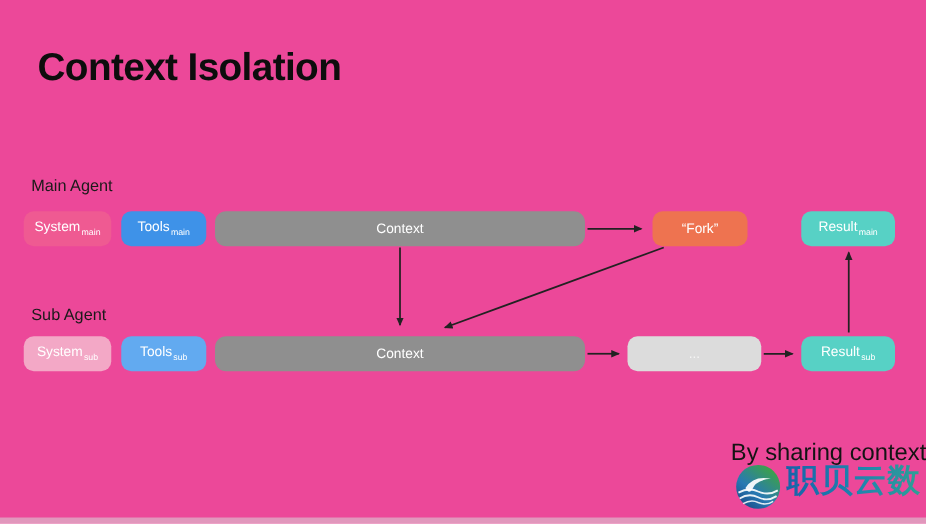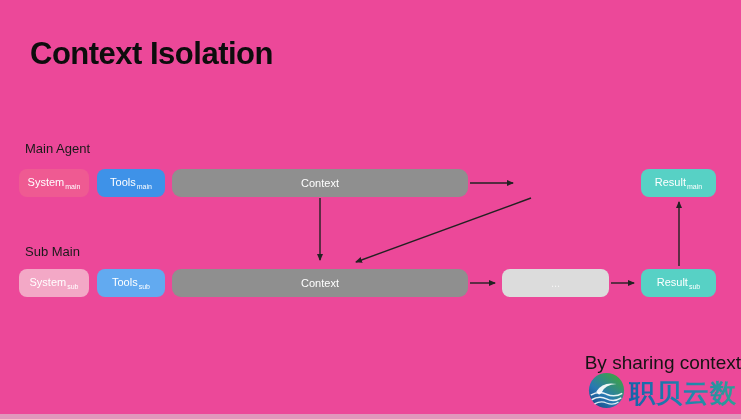--- a/index.html
+++ b/index.html
@@ -32,21 +32,21 @@
   .b-tools-sub{left:97px;top:269px;width:68px;background:#62aaf0;}
   .b-context-sub{left:172px;top:269px;width:296px;background:#8f8f8f;border-radius:9px;}
   .b-placeholder{left:502px;top:269px;width:107px;background:#dcdcdc;color:#f5f5f5;}
   .b-result-sub{left:641px;top:269px;width:75px;background:#57d1c5;}
   #arrows{position:absolute;left:0;top:0;width:741px;height:419px;pointer-events:none;}
   .caption{
     position:absolute;left:0;top:352px;width:741px;text-align:right;
     font-size:19px;color:#141414;
   }
   .watermark{
-    position:absolute;right:4px;bottom:6px;display:flex;align-items:center;gap:4px;
+    position:absolute;right:4px;bottom:6px;display:flex;gap:4px;
   }
   .wm-text{
     font-size:26px;font-weight:bold;
     background:linear-gradient(90deg,#1763aa 0%,#1f85ad 55%,#2f9f95 100%);
     -webkit-background-clip:text;background-clip:text;
     -webkit-text-fill-color:transparent;color:#1763aa;
     letter-spacing:1px;line-height:1;
   }
   .bottom-strip{
     position:absolute;left:0;bottom:0;width:741px;height:5px;
@@ -54,30 +54,33 @@
   }
 </style>
 </head>
 <body>
 
 <div id="stage">
 
   <div class="title">Context Isolation</div>
 
   <div class="agent-label lbl-main">Main Agent</div>
-  <div class="agent-label lbl-sub">Sub Main</div>
+  <div class="agent-label lbl-sub">Sub Agent</div>
 
   <div class="box b-system-main">
     <span class="lbl"><span>System</span><sub>main</sub></span>
   </div>
   <div class="box b-tools-main">
     <span class="lbl"><span>Tools</span><sub>main</sub></span>
   </div>
   <div class="box b-context-main">
     <span class="lbl">Context</span>
+  </div>
+  <div class="box b-fork">
+    <span class="lbl">“Fork”</span>
   </div>
   <div class="box b-result-main">
     <span class="lbl"><span>Result</span><sub>main</sub></span>
   </div>
 
   <div class="box b-system-sub">
     <span class="lbl"><span>System</span><sub>sub</sub></span>
   </div>
   <div class="box b-tools-sub">
     <span class="lbl"><span>Tools</span><sub>sub</sub></span>

